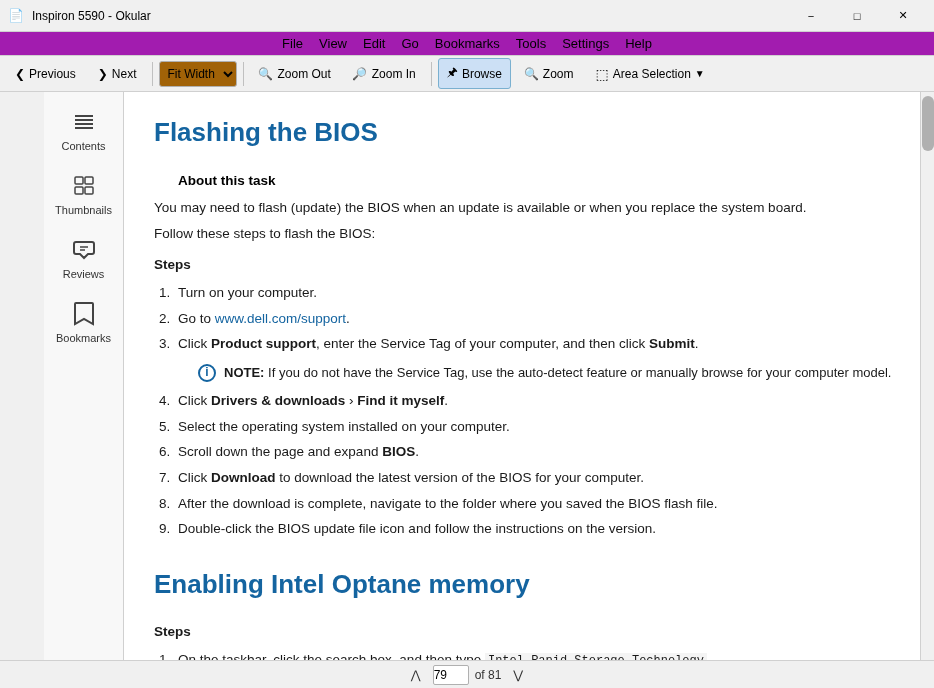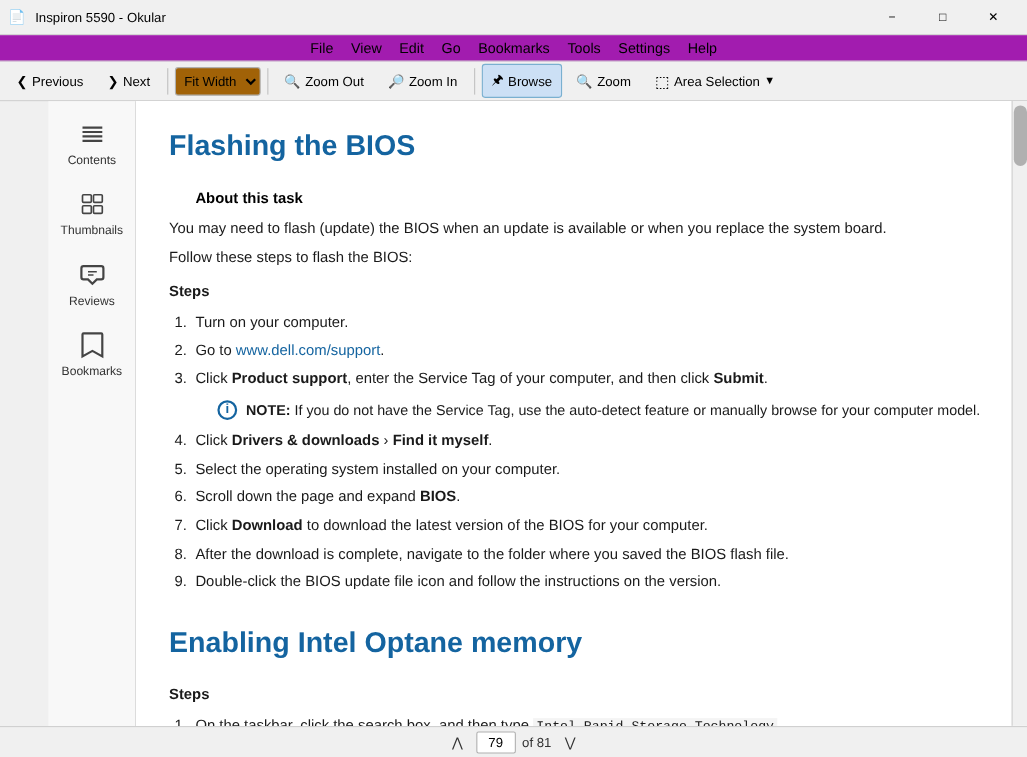--- a/index.html
+++ b/index.html
@@ -195,21 +195,20 @@
     }
     .page-nav-btn {
       background: none; border: none; cursor: pointer;
       font-size: 12px; padding: 2px 6px;
       color: #333;
     }
     .page-input {
       width: 36px; height: 20px;
       border: 1px solid #b0b0b0;
       border-radius: 2px;
-      text-align: center;
       font-size: 12px;
     }
     .page-total { font-size: 12px; color: #333; }
   </style>
 </head>
 <body>
 
 <div class="titlebar">
   <span class="titlebar-icon">📄</span>
   <span class="titlebar-text">Inspiron 5590 - Okular</span>

